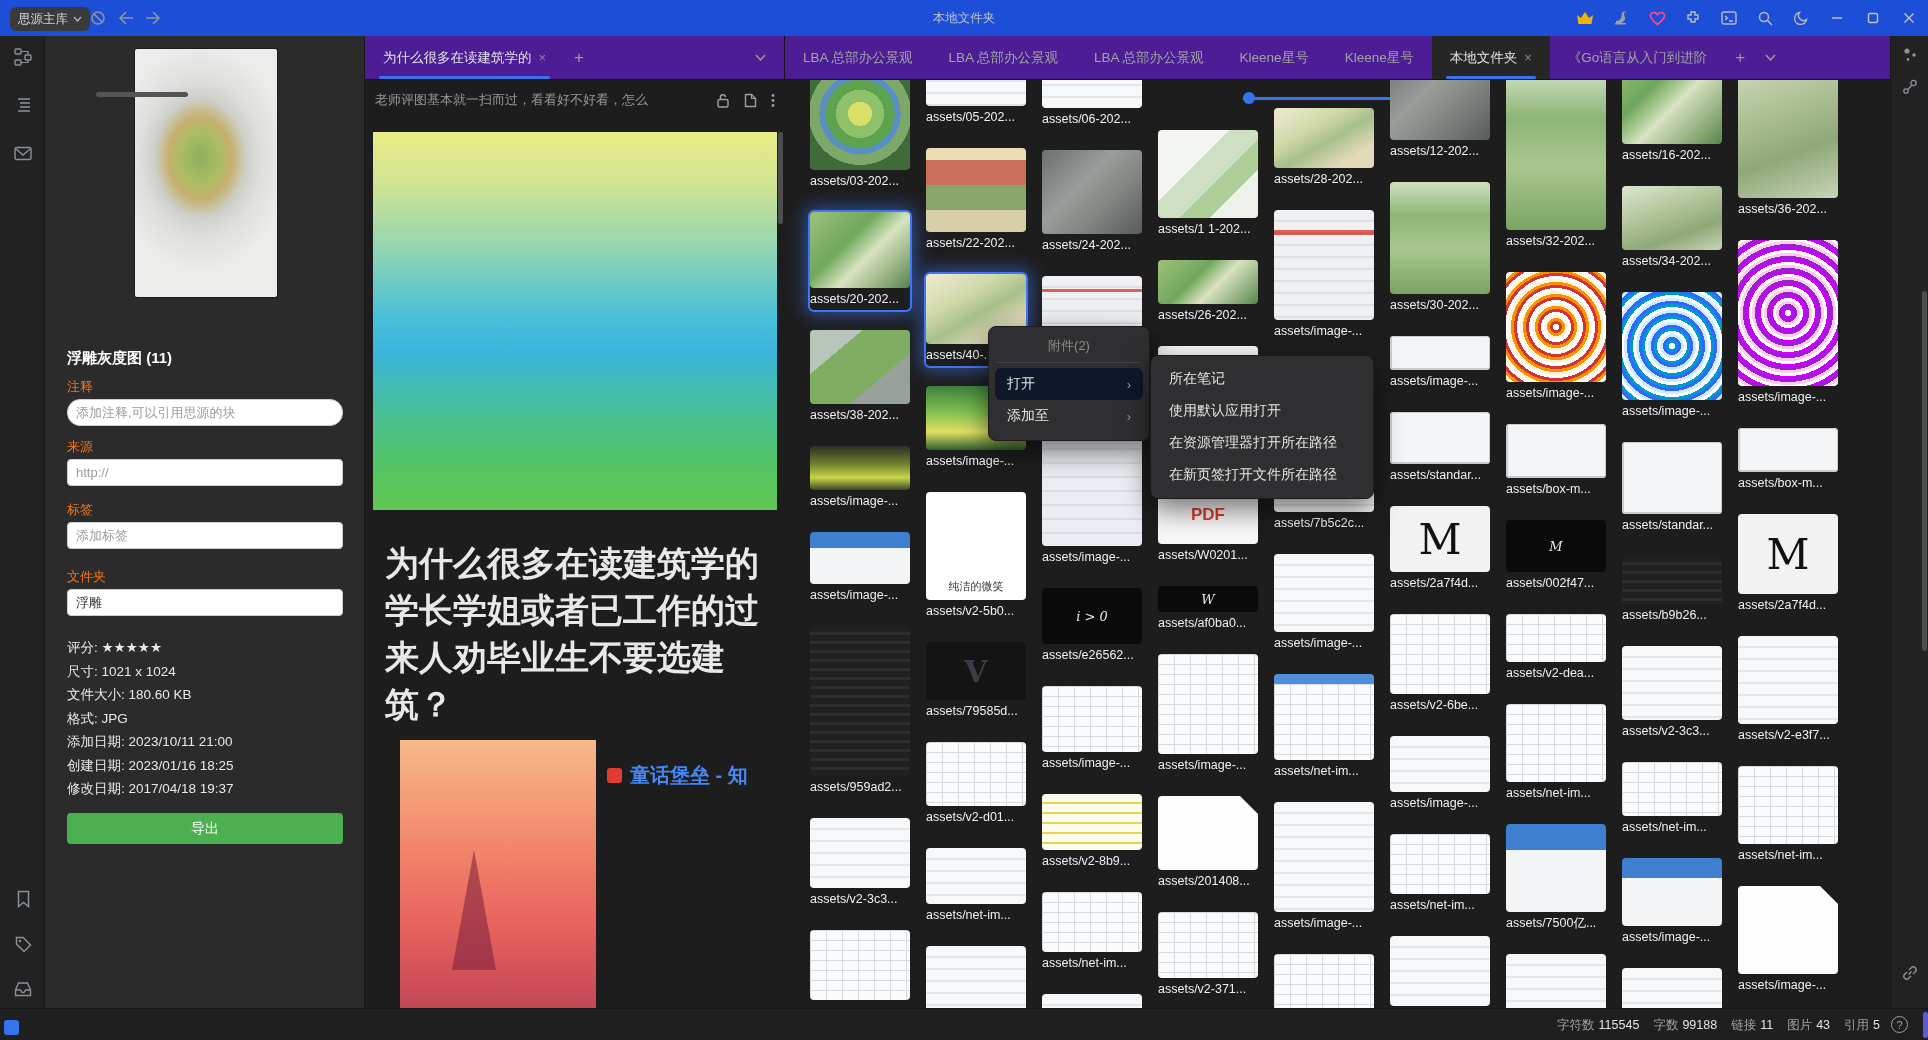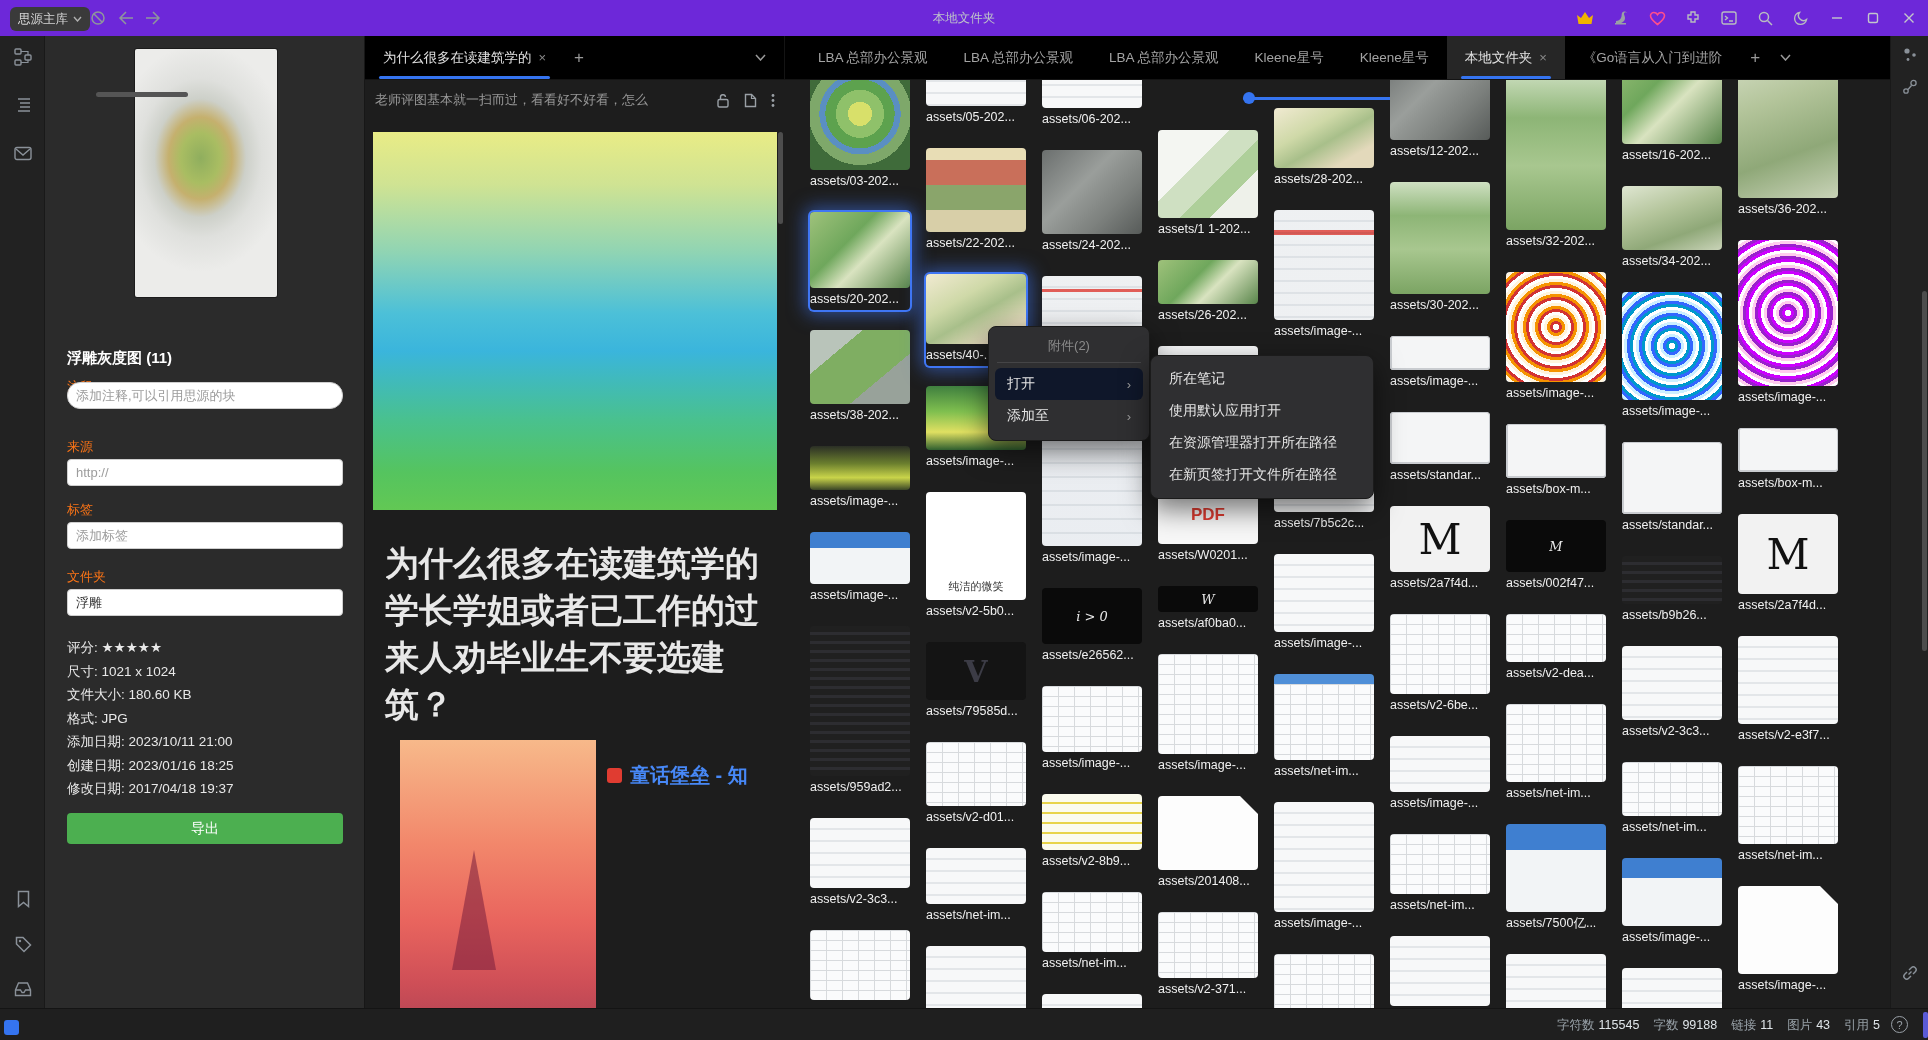--- a/index.html
+++ b/index.html
@@ -1,21 +1,21 @@
 <!DOCTYPE html>
 <html><head>
 <meta charset="utf-8">
 <style>
   * { margin:0; padding:0; box-sizing:border-box; }
   html,body { width:1928px; height:1040px; background:#161616; overflow:hidden;
     font-family:"Liberation Sans","DejaVu Sans",sans-serif; }
   .window { position:absolute; inset:0; background:#1f1f1f; }
 
   
-  .titlebar { position:absolute; left:0; top:0; width:1928px; height:36px; background:#6d28d9;padding-left:40px; }
+  .titlebar { position:absolute; left:0; top:0; width:1928px; height:36px; background:#1d4ed8;padding-left:40px; }
   .ws-btn { position:absolute; left:10px; top:7px; height:24px; padding:0 8px; background:#3a3a3a;
     border-radius:6px; color:#d6d6d6; font-size:12.5px; display:flex; align-items:center; gap:5px; cursor:pointer; }
   .tb-ico { position:absolute; top:8px; width:20px; height:20px; display:flex; align-items:center; justify-content:center; color:#8f969c; }
   .win-title { position:absolute; left:0; right:0; top:0; height:36px; display:flex; align-items:center; justify-content:center;
     color:#bfc4c9; font-size:12.5px; pointer-events:none; }
   .tb-right { position:absolute; right:6px; top:0; height:36px; display:flex; align-items:center; gap:10px; }
   .tb-right .wico { width:26px; height:24px; display:flex; align-items:center; justify-content:center; cursor:pointer; }
 
   
   .leftrail { position:absolute; left:0; top:36px; width:45px; bottom:32px; background:#222222; border-right:1px solid #191919; }
@@ -32,21 +32,21 @@
   .insp-title { position:absolute; left:22px; top:313px; color:#ffffff; font-size:15px; font-weight:bold; }
   .fld-label { position:absolute; left:22px; color:#f97316; font-size:13px; }
   .fld-input { position:absolute; left:22px; width:276px; height:27px; background:#ffffff; border:1px solid #cfcfcf;
     border-radius:4px; font-size:13px; color:#2b2b2b; padding:0 8px; outline:none; }
   .fld-input::placeholder { color:#9c9c9c; }
   .info-line { position:absolute; left:22px; color:#e8e8e8; font-size:13.5px; white-space:nowrap; }
   .export-btn { position:absolute; left:22px; top:777px; width:276px; height:31px; background:#4caf50; border:none;
     border-radius:4px; color:#ffffff; font-size:14px; cursor:pointer; }
 
   
-  .tabbar { position:absolute; left:365px; top:36px; right:38px; height:44px; background:#000000; border-bottom:1px solid #141414; display:flex;gap:15px; }
+  .tabbar { position:absolute; left:365px; top:36px; right:38px; height:44px; background:#4c1d95; border-bottom:1px solid #141414; display:flex; }
   .tabgroup-mid { position:relative; width:420px; height:100%; border-right:1px solid #141414; display:flex; align-items:center; }
   .tabgroup-grid { position:relative; flex:1; height:100%; display:flex; align-items:center; overflow:hidden; }
   .tab { position:relative; height:100%; display:flex; align-items:center; gap:7px; padding:0 18px;
     color:#a3a3a3; font-size:13.5px; cursor:pointer; white-space:nowrap; }
   .tab.active { color:#e2e2e2; background:#262626; }
   .tab.active::after { content:""; position:absolute; left:14px; right:14px; bottom:0; height:3px; background:#3574f0; border-radius:2px; }
   .tab .tab-close { color:#8a8a8a; font-size:13px; }
   .tab .tab-label.clip { max-width:150px; overflow:hidden; text-overflow:clip; display:inline-block; }
   .tab-plus, .tab-chev { color:#9a9a9a; font-size:17px; padding:0 10px; cursor:pointer; }
   .mid-chev { position:absolute; right:8px; }
@@ -286,21 +286,21 @@
         </svg>
     </span>
     <div class="grid-scrollbar"></div>
   </div>
 
   <div class="inspector">
     <div class="preview"></div>
     <div class="insp-title">浮雕灰度图 (11)</div>
     <div id="fields">
         <div class="fld-label" style="top: 342px;">注释</div>
-        <input class="fld-input" placeholder="添加注释,可以引用思源的块" style="top: 346px; border-radius: 13px;">
+        <input class="fld-input" placeholder="添加注释,可以引用思源的块" style="top: 363px; border-radius: 13px;">
         <div class="fld-label" style="top: 402px;">来源</div>
         <input class="fld-input" placeholder="http://" style="top: 423px;">
         <div class="fld-label" style="top: 465px;">标签</div>
         <input class="fld-input" placeholder="添加标签" style="top: 486px;">
         <div class="fld-label" style="top: 532px;">文件夹</div>
         <input class="fld-input" placeholder="" value="浮雕" style="top: 553px;">
       </div>
     <div id="infolines">
         <div class="info-line" style="top: 603px;">评分: ★★★★★</div>
         <div class="info-line" style="top: 626.5px;">尺寸: 1021 x 1024</div>

